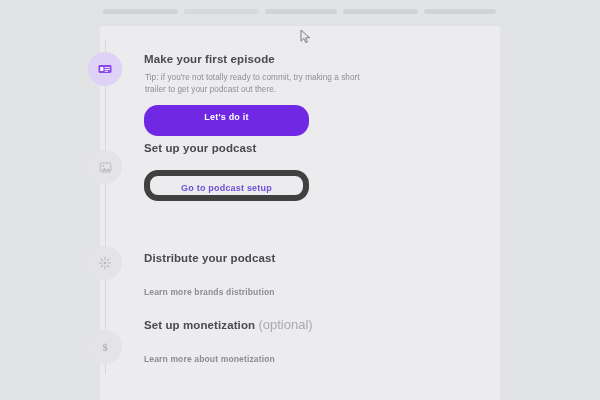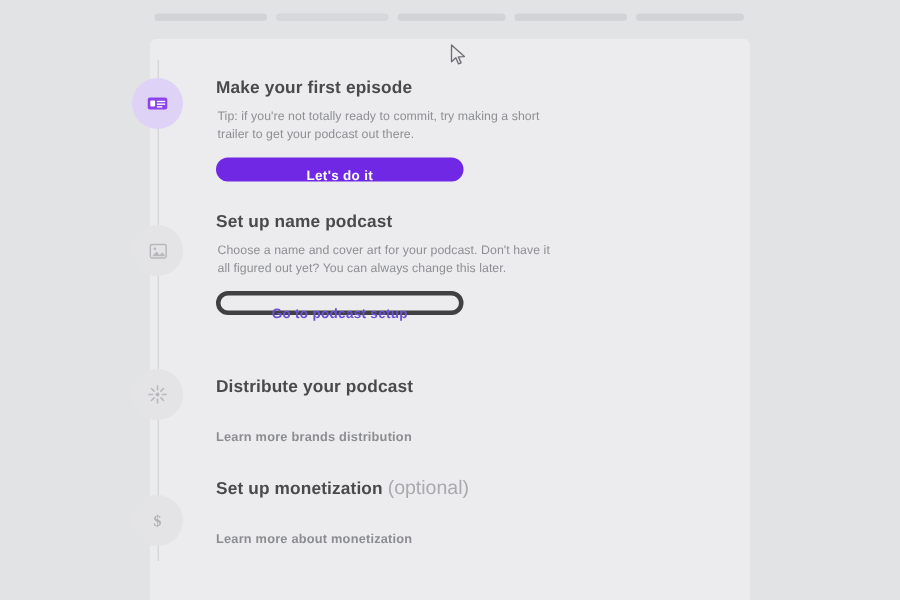--- a/index.html
+++ b/index.html
@@ -112,39 +112,39 @@
     line-height: 11.5px;
     margin: 1px;
     letter-spacing: 0.05px;
   }
 
   
   .btn {
     display: block;
     box-sizing: border-box;
     width: 165px;
-    height: 16px;
+    height: 31px;
     line-height: 24px;
     text-align: center;
     border-radius: 14px;
     font-size: 9px;
     font-weight: bold;
     letter-spacing: 0.2px;
     cursor: pointer;
     user-select: none;
   }
   .btn-primary {
     background: #7028e4;
     color: #ffffff;
     border: none;
   }
   .btn-secondary {
     background: transparent;
     color: #6b4fd8;
-    border: 3px solid #404040;
+    border: 6px solid #404040;
   }
 
   .link-more {
     display: inline-block;
     font-size: 8.5px;
     font-weight: bold;
     color: #8c8d90;
     letter-spacing: 0.15px;
     text-decoration: none;
     cursor: pointer;
@@ -195,22 +195,21 @@
 
 <div class="step" style="top:141px;">
   <div class="step-icon inactive" style="top:9px;">
     <svg width="13" height="13" viewBox="0 0 16 16" aria-hidden="true">
       <rect x="1.5" y="2.5" width="13" height="11" rx="1.4" fill="none" stroke="#b7b8bb" stroke-width="1.2"></rect>
       <circle cx="5.3" cy="6" r="1.1" fill="#b7b8bb"></circle>
       <path d="M3 12 L6.6 8.2 L9.2 11 L11.4 8.8 L13.5 11.6 L13.5 12 Z" fill="#b7b8bb"></path>
     </svg>
   </div>
   <div class="step-body" style="top:0;">
-    <h3 class="step-title"><span>Set up name podcast</span></h3>
-    <p class="step-desc">Choose a name and cover art for your podcast. Don't have it all figured out yet? You can always change this later.</p>
+    <h3 class="step-title"><span>Set up your podcast</span></h3>
     <div style="height:9px;"></div>
     <div class="btn btn-secondary">Go to podcast setup</div>
   </div>
 </div>
 
 <div class="step" style="top:237px;">
   <div class="step-icon inactive" style="top:9px;">
     <svg width="14" height="14" viewBox="0 0 16 16" aria-hidden="true">
       <g stroke="#b7b8bb" stroke-width="1.2" stroke-linecap="round">
         <line x1="8" y1="1.5" x2="8" y2="4.3"></line>

